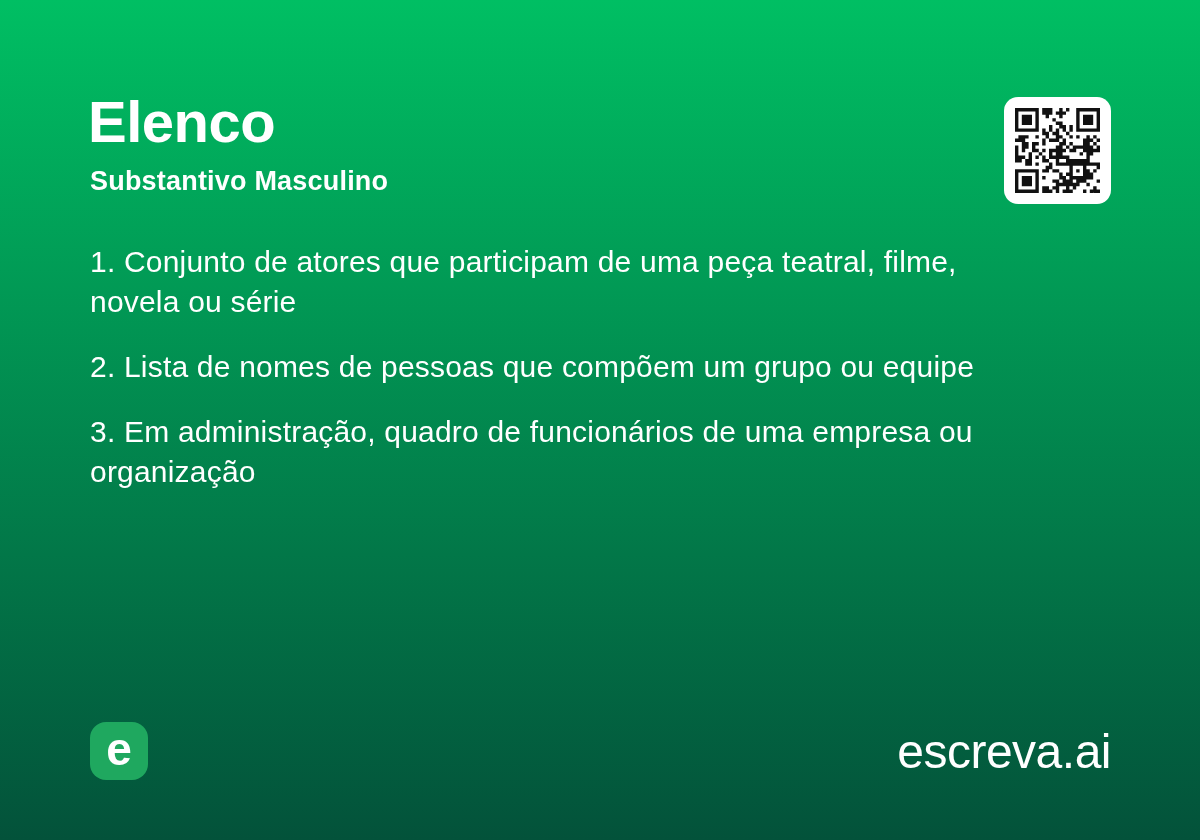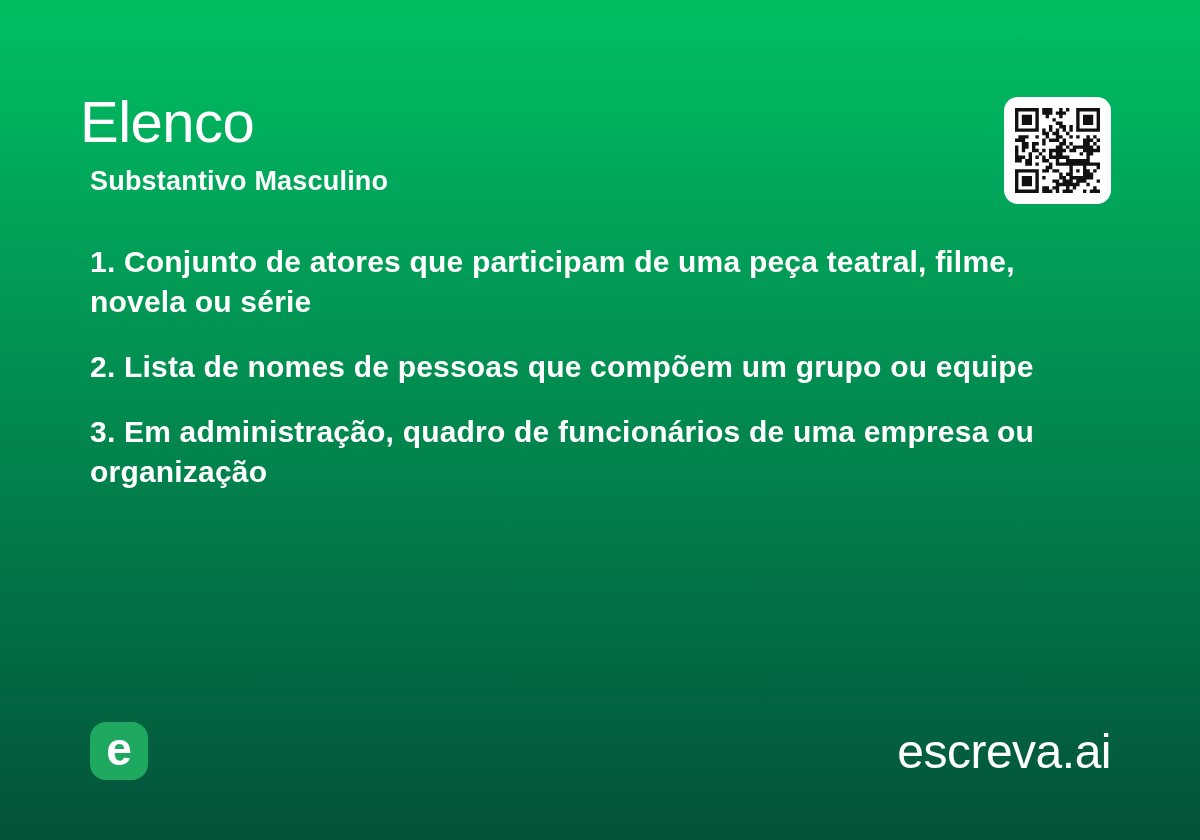--- a/index.html
+++ b/index.html
@@ -16,42 +16,42 @@
     overflow:hidden;
   }
   .page{
     position:relative;
     width:1200px;height:840px;
     background:linear-gradient(180deg, var(--gradient-top) 0%, var(--gradient-bottom) 100%);
     color:var(--text);
     overflow:hidden;
   }
   .title{
-    position:absolute;left:80px;top:90px;
-    font-size:58px;font-weight:400;letter-spacing:-0.5px;
+    position:absolute;left:88px;top:90px;
+    font-size:58px;font-weight:700;letter-spacing:-0.5px;
     line-height:1.1;
   }
   .subtitle{
     position:absolute;left:90px;top:166px;
     font-size:27px;font-weight:600;letter-spacing:0.2px;
   }
   .qr-box{
     position:absolute;left:1004px;top:97px;
     width:107px;height:107px;
     background:#FFFFFF;border-radius:14px;
     display:flex;align-items:center;justify-content:center;
   }
   .qr-box svg{width:85px;height:85px;display:block;}
   .definitions{
     position:absolute;left:90px;top:242px;
     width:955px;
     font-size:30px;line-height:40px;font-weight:400;
     letter-spacing:0.2px;
   }
-  .definitions p{margin:0 0 25px 0;font-weight:bold;}
+  .definitions p{margin:0 0 25px 0;}
   .footer-logo{
     position:absolute;left:90px;top:722px;
     width:58px;height:58px;border-radius:16px;
     background:var(--logo-green);
     display:flex;align-items:center;justify-content:center;
   }
   .footer-logo .letter{
     font-size:46px;font-weight:800;line-height:1;
     margin-top:-5px;color:#FFFFFF;
   }

